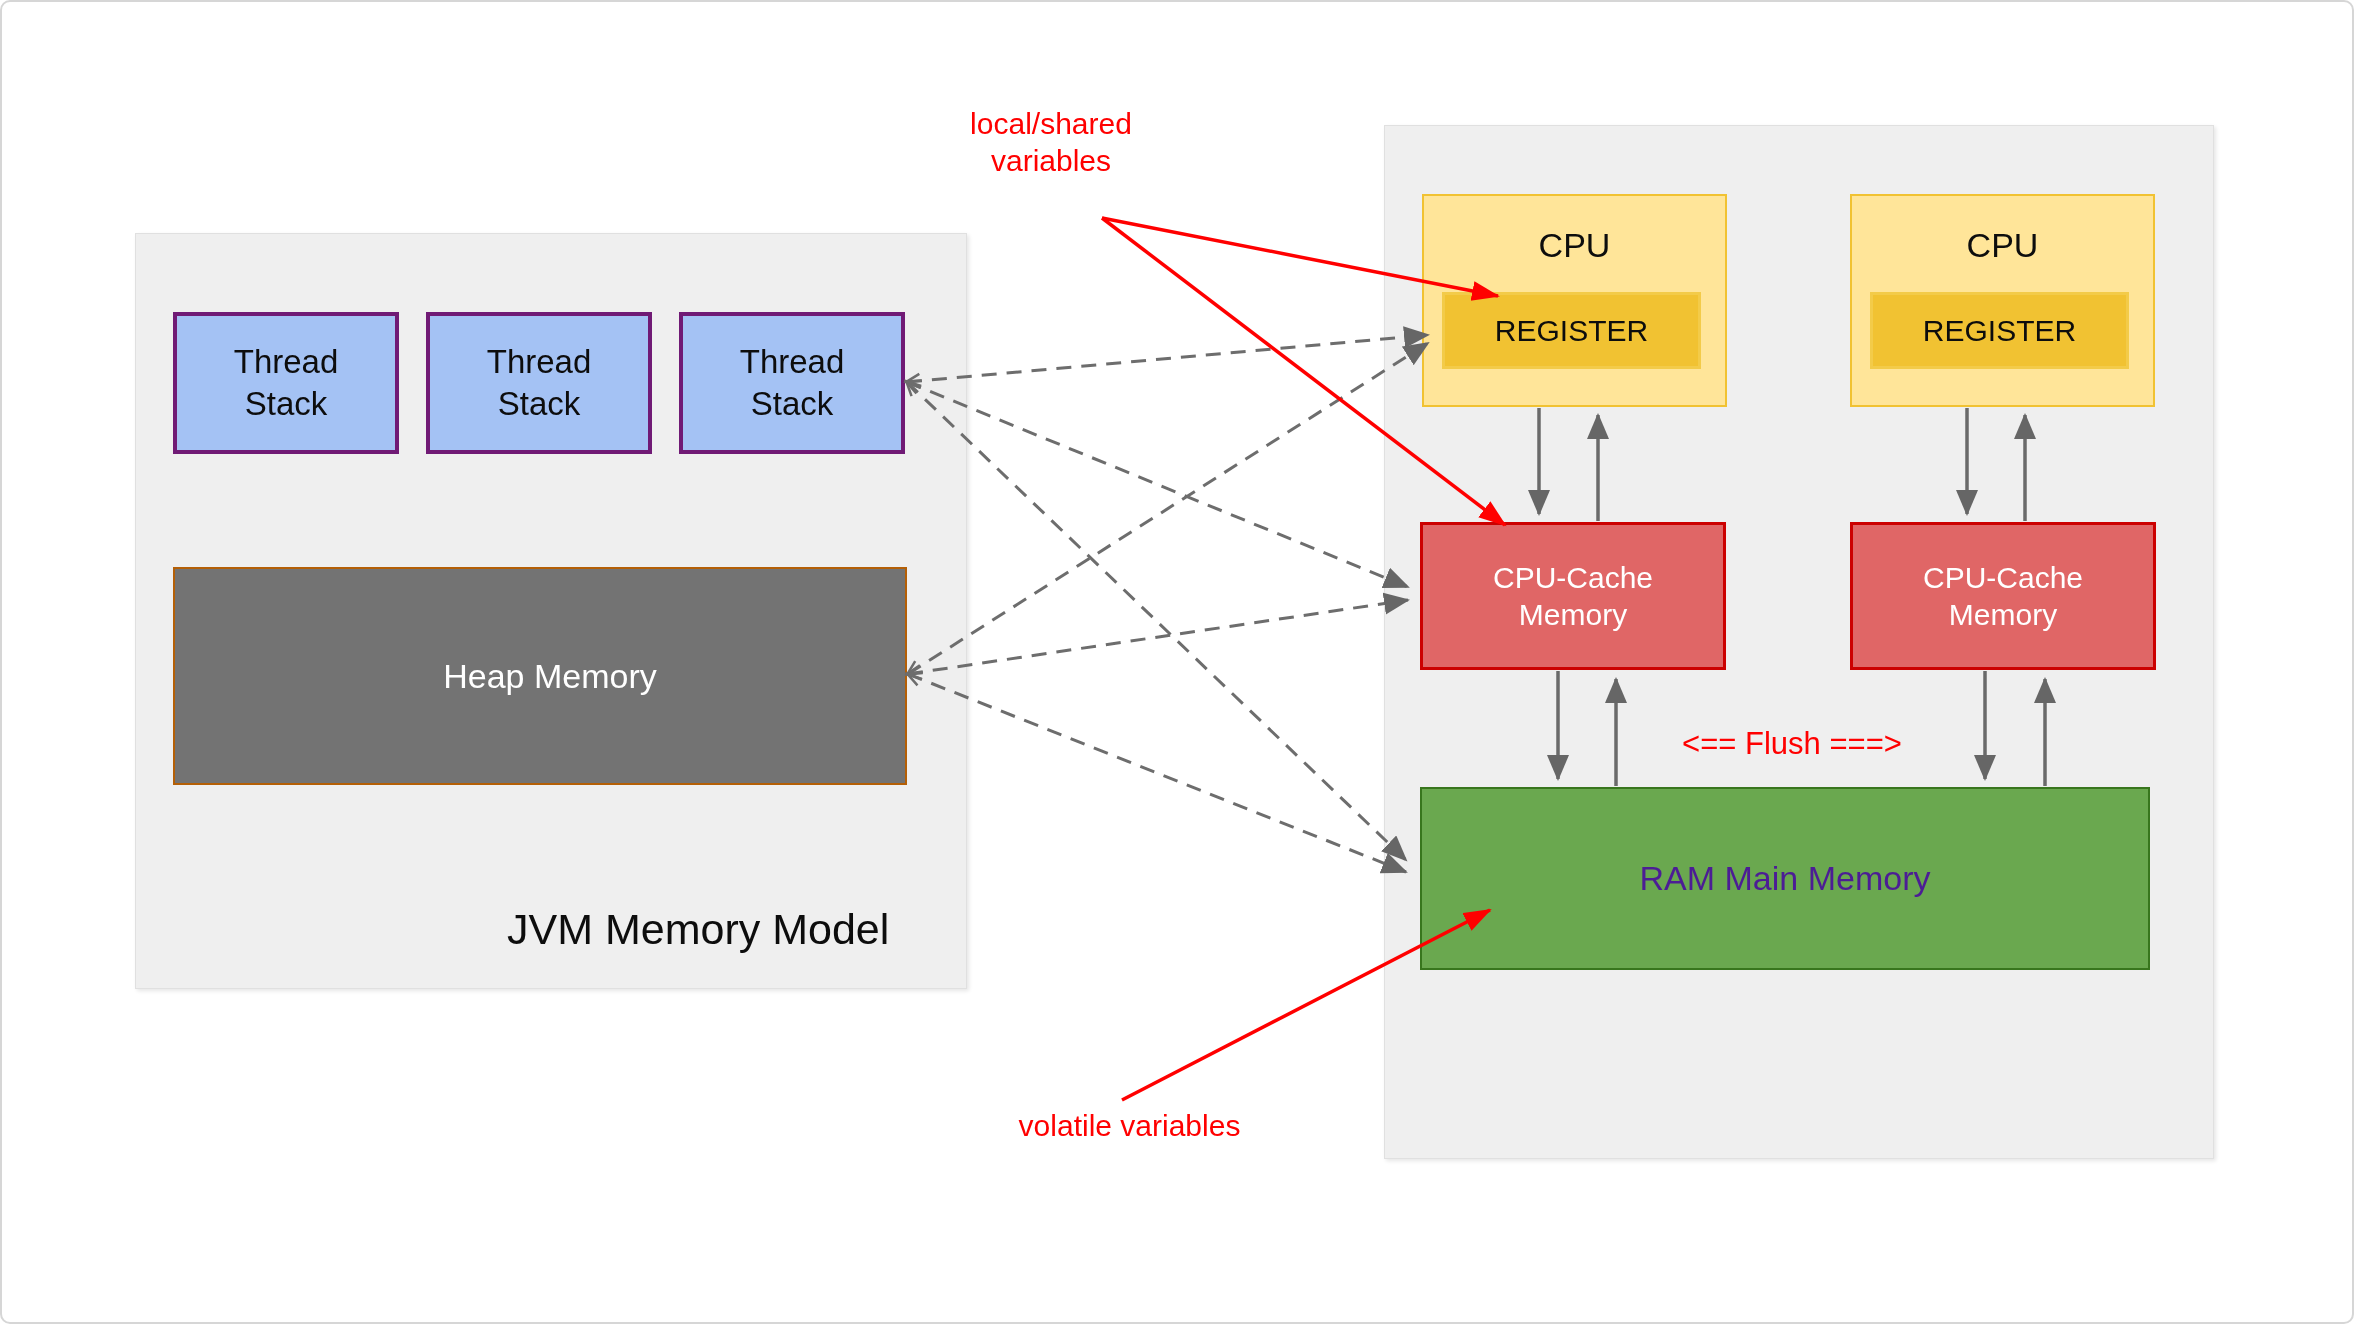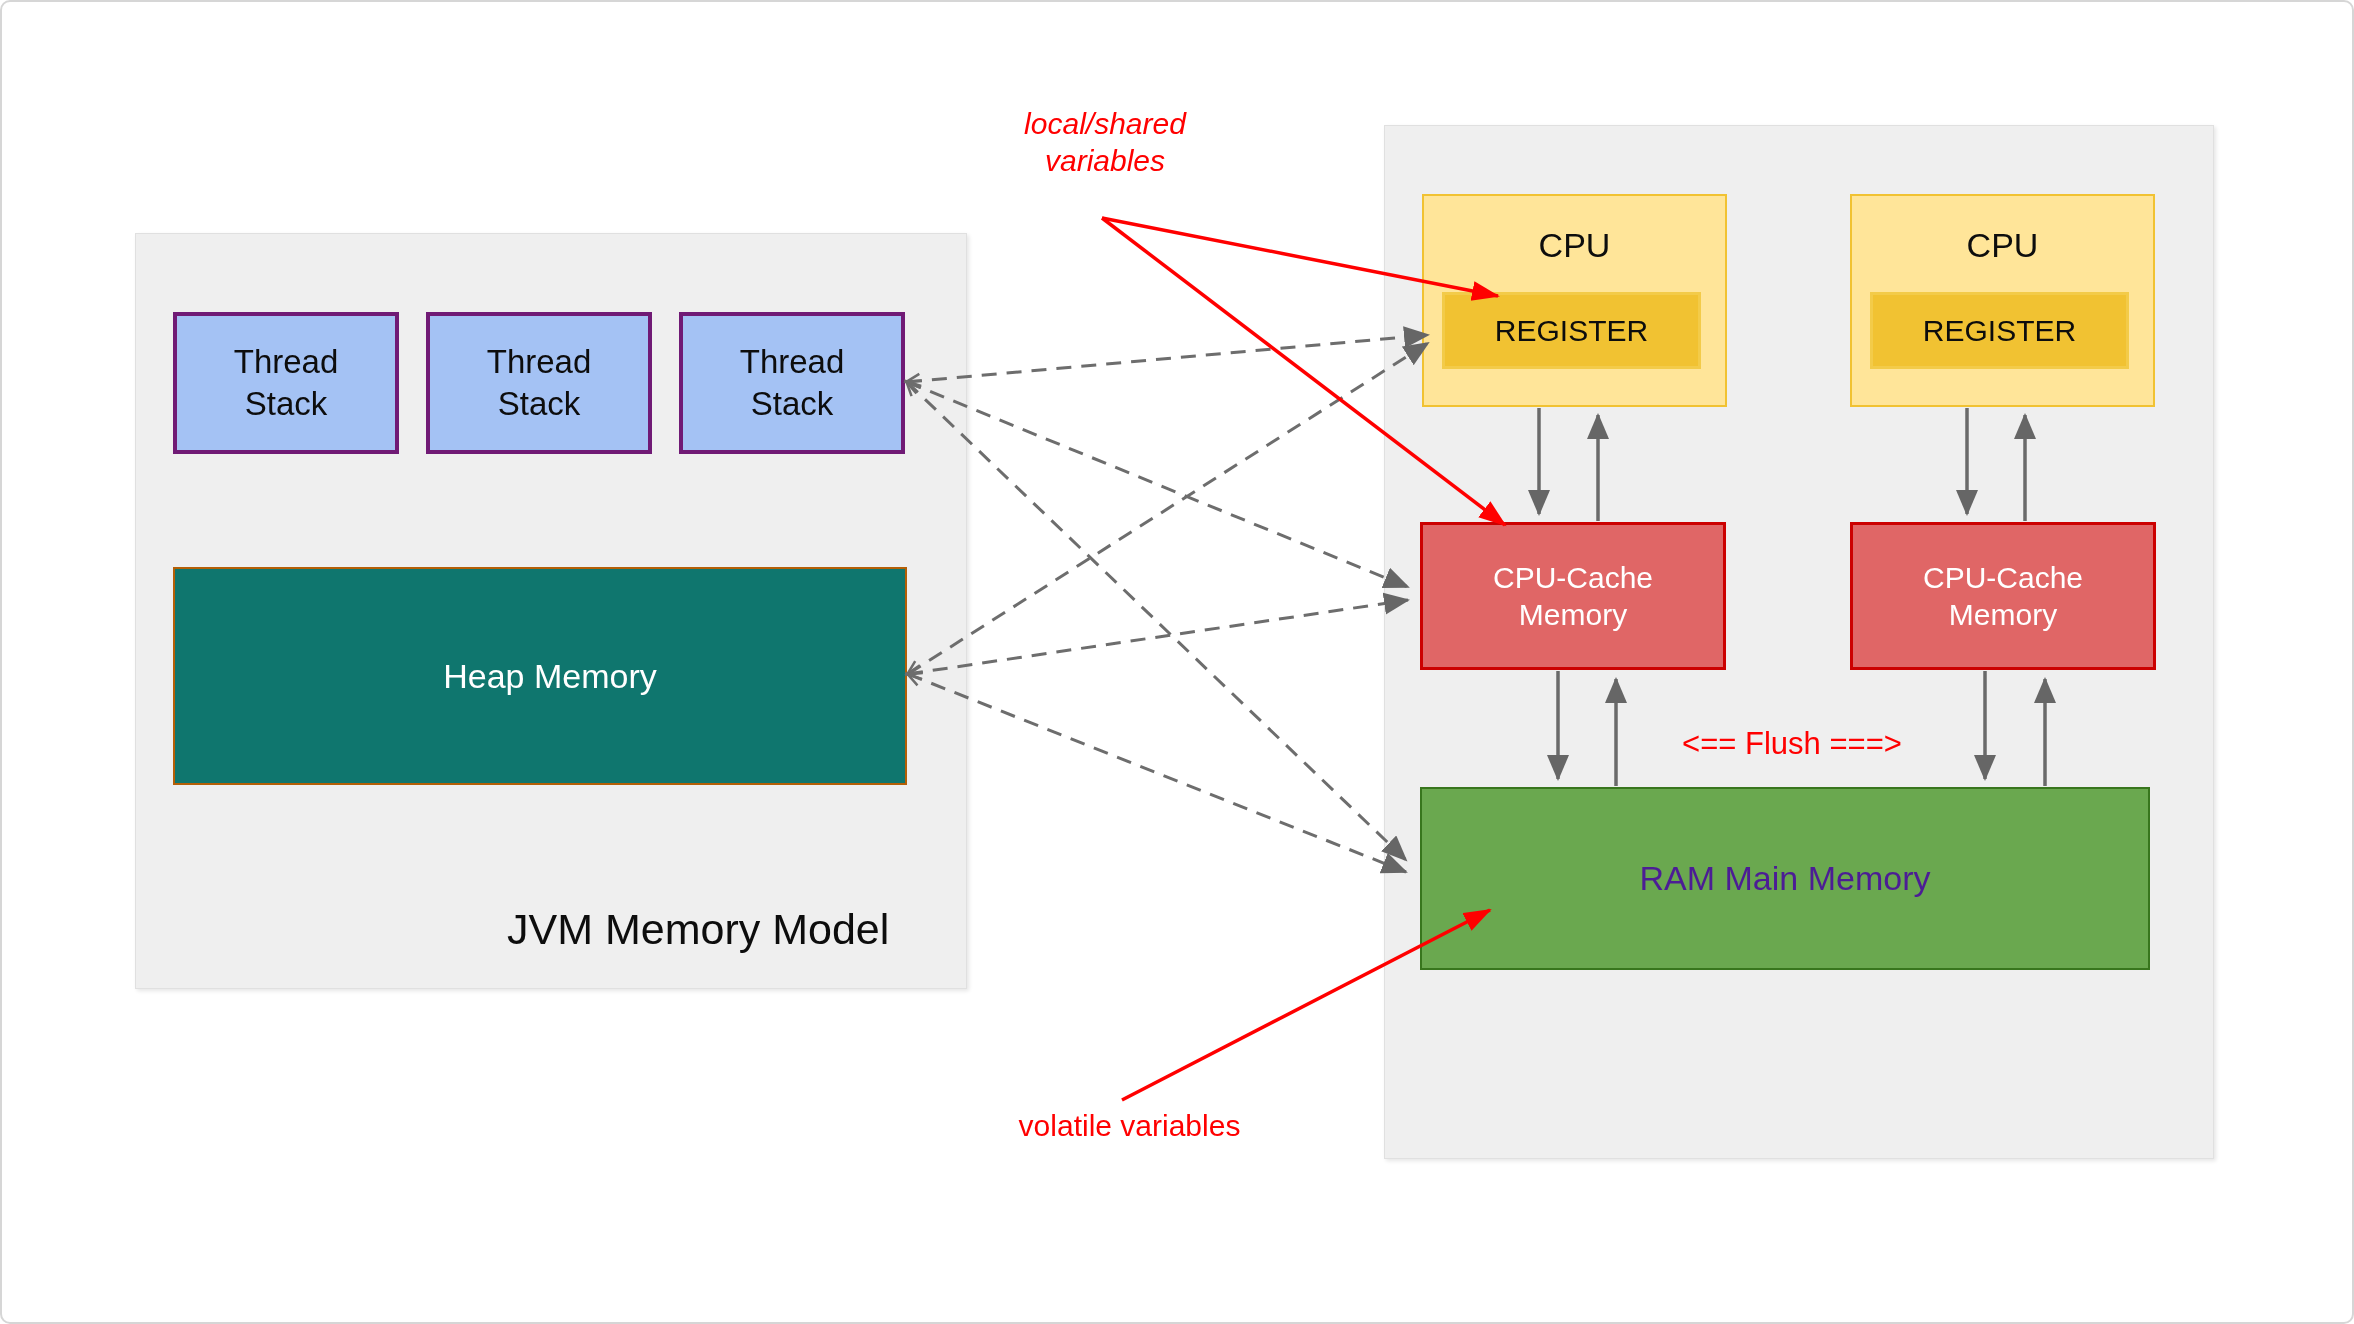--- a/index.html
+++ b/index.html
@@ -37,21 +37,21 @@
   }
   .ts{
     width:226px;height:142px;top:310px;
     background:#a4c2f4;
     border:4px solid #701a75;
     color:#0d0d0d;
     font-size:33px;line-height:1.27;
   }
   .heap{
     left:171px;top:565px;width:734px;height:218px;
-    background:#0f766e;
+    background:#737373;
     border:2px solid #b45f06;
     color:#ffffff;
     font-size:34px;
     padding-left:20px;
   }
   .cpu{
     width:305px;height:213px;top:192px;
     background:#ffe599;
     border:2px solid #f1c232;
     justify-content:flex-start;
@@ -165,21 +165,21 @@
     </div>
   </div>
 
   <div class="box ram">
     <span>RAM Main Memory</span>
   </div>
 
   <div class="flush">&lt;== Flush ===&gt;</div>
 
 
-  <div class="red-note" style="left:1003px;top:104px;width:200px;font-style:italic;">
+  <div class="red-note" style="left:949px;top:104px;width:200px;">
     <span>local/shared</span><br>
     <span>variables</span>
   </div>
   <div class="red-note" style="left:1000px;top:1106px;width:255px;white-space:nowrap;">volatile variables</div>
 
   <svg class="overlay" width="2354" height="1324" viewBox="0 0 2354 1324">
     <defs>
       <marker id="bigGray" markerUnits="userSpaceOnUse" markerWidth="30" markerHeight="24" refX="24" refY="11" orient="auto">
         <path d="M0,0 L26,11 L0,22 Z" fill="#666666"></path>
       </marker>

